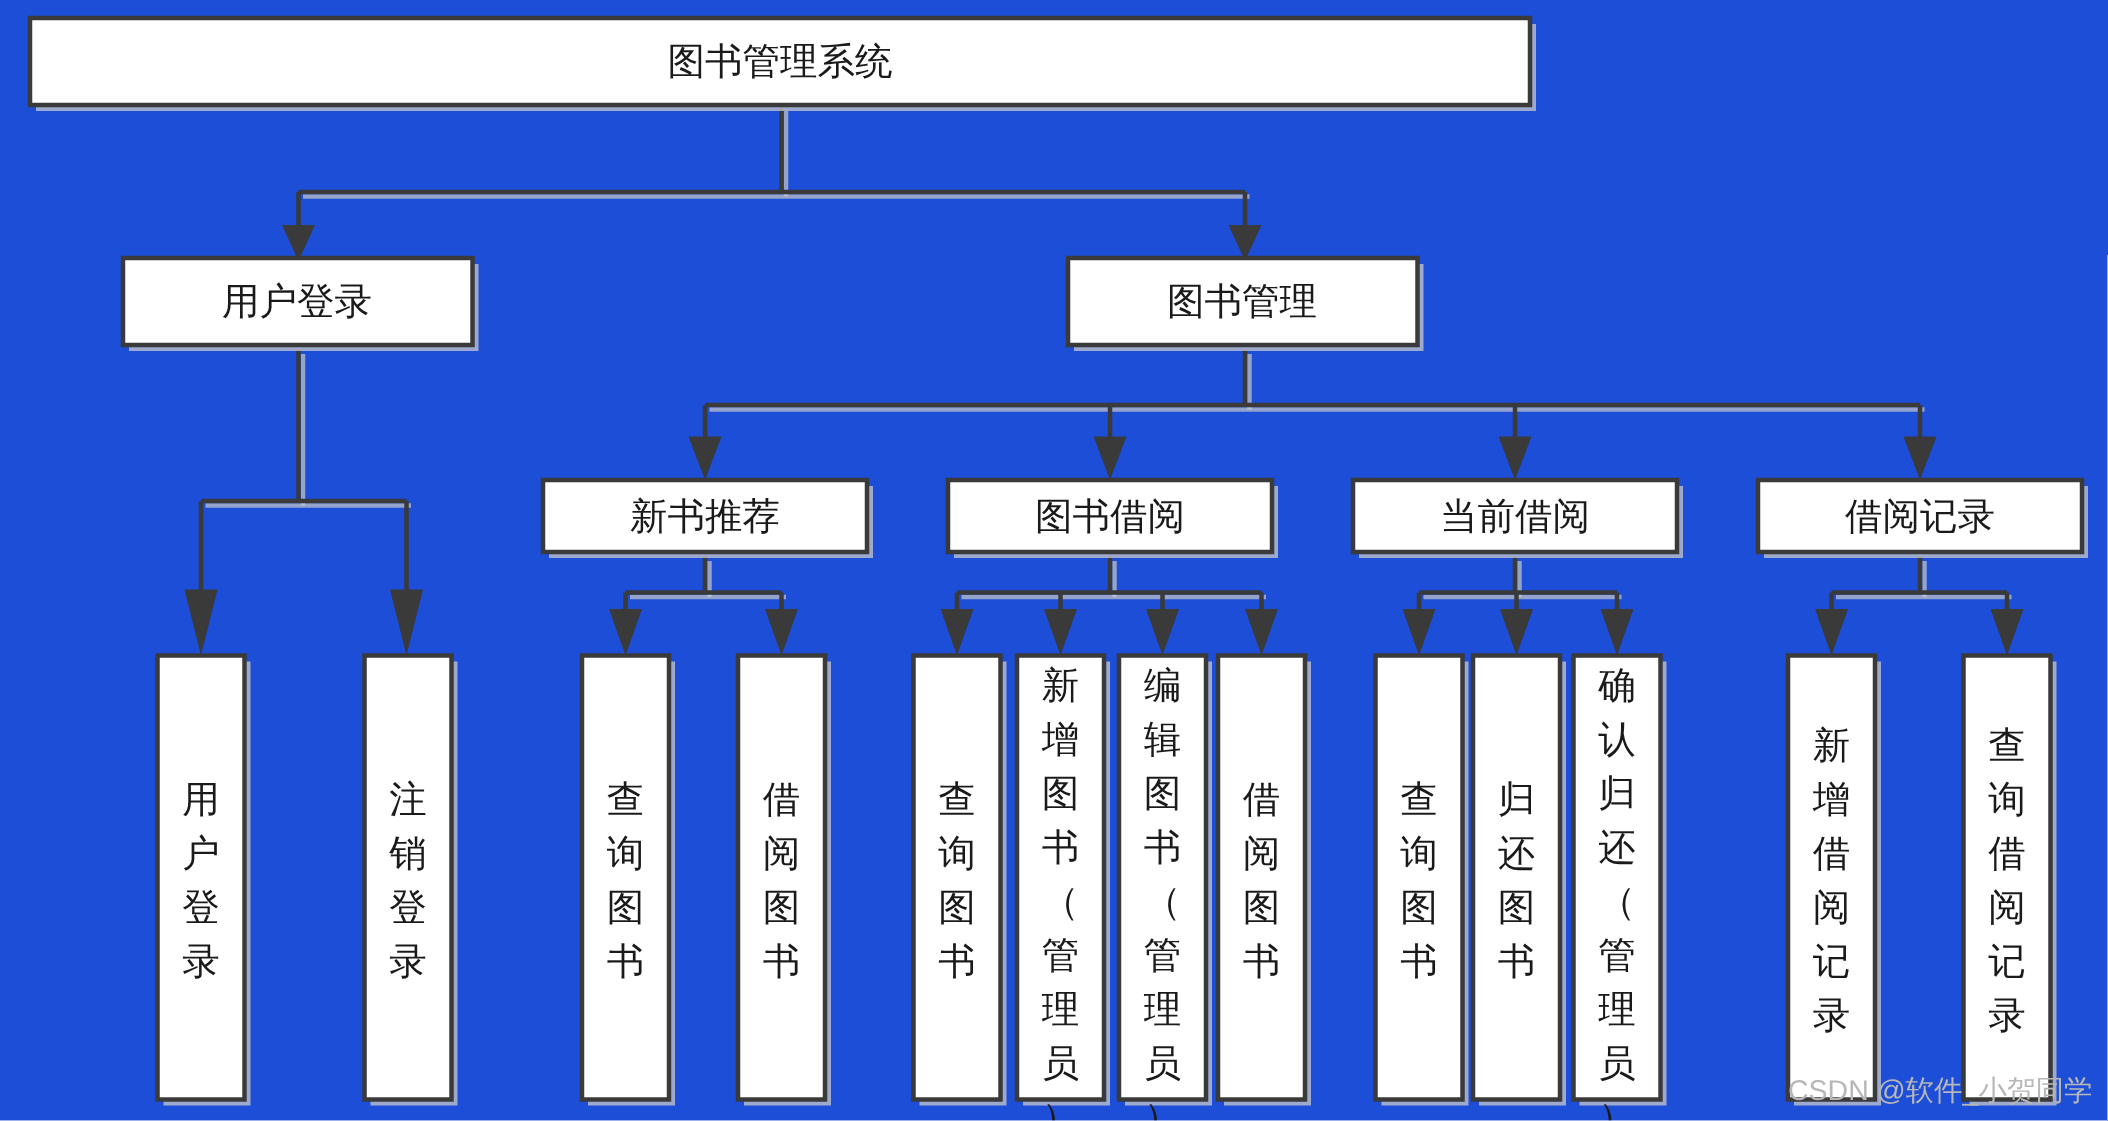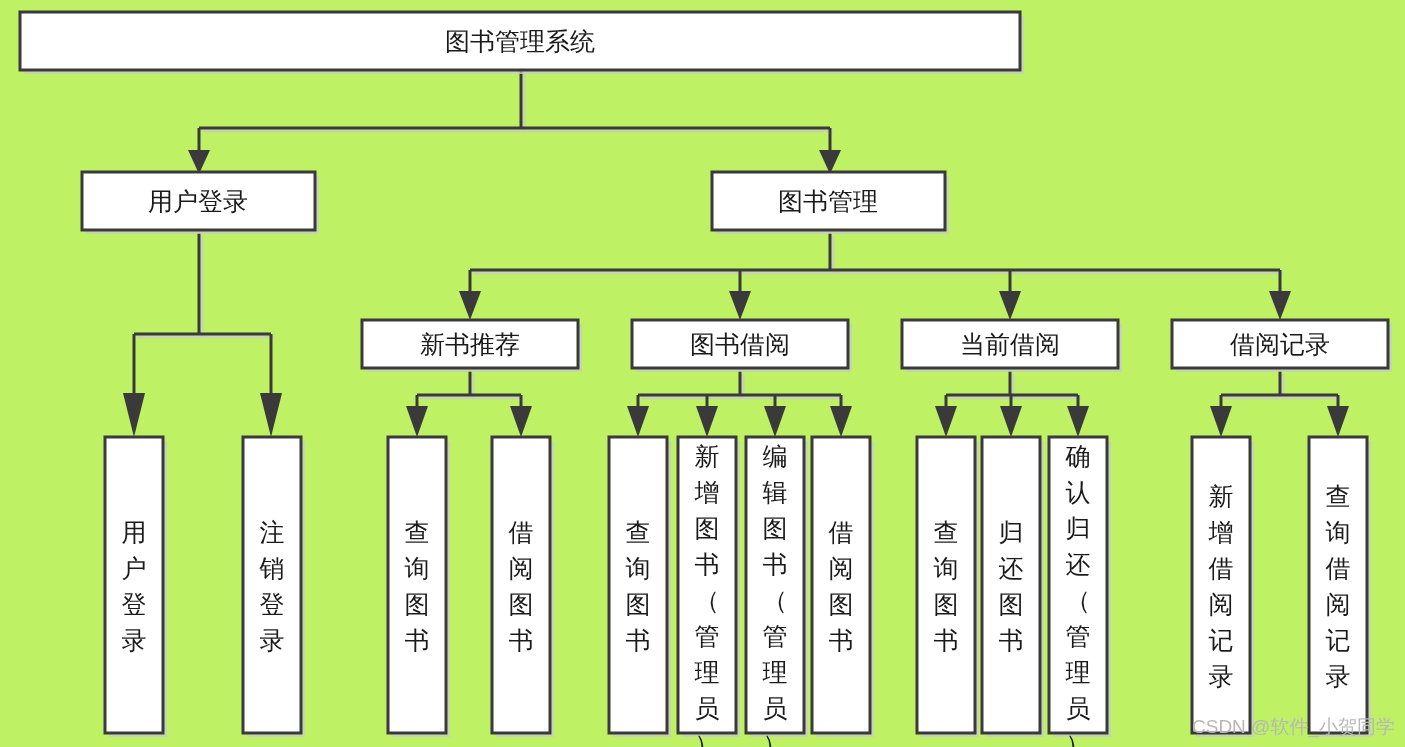--- a/index.html
+++ b/index.html
@@ -12,21 +12,21 @@
     width: 1405px;
     height: 747px;
     font-family: "Liberation Sans", "DejaVu Sans", sans-serif;
     overflow: hidden;
     position: relative;
   }
   #diagram-root {
     position: relative;
     width: 1405px;
     height: 747px;
-    background: #bef264;
+    background: #1d4ed8;
   }
   svg#diagram-svg {
     position: absolute;
     left: 0;
     top: 0;
     width: 1405px;
     height: 747px;
     display: block;
   }
   .node-box {

